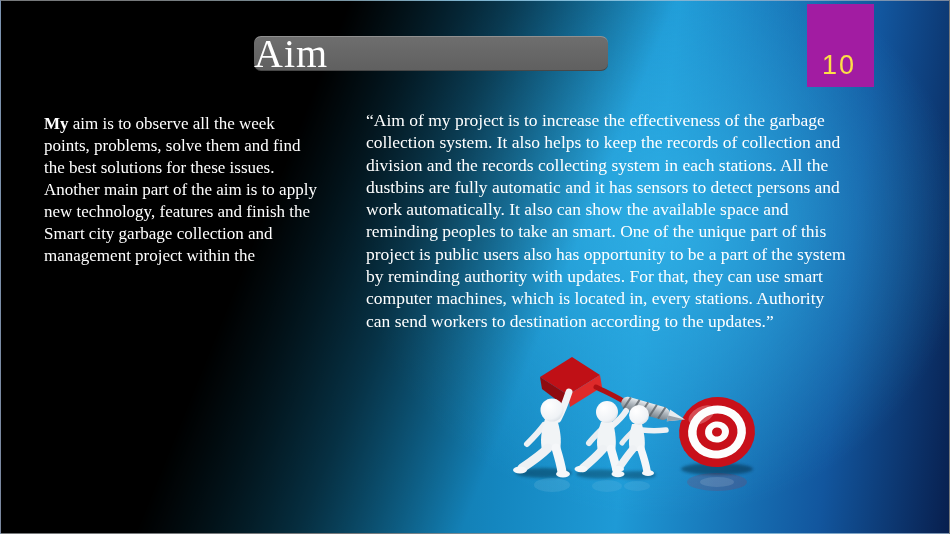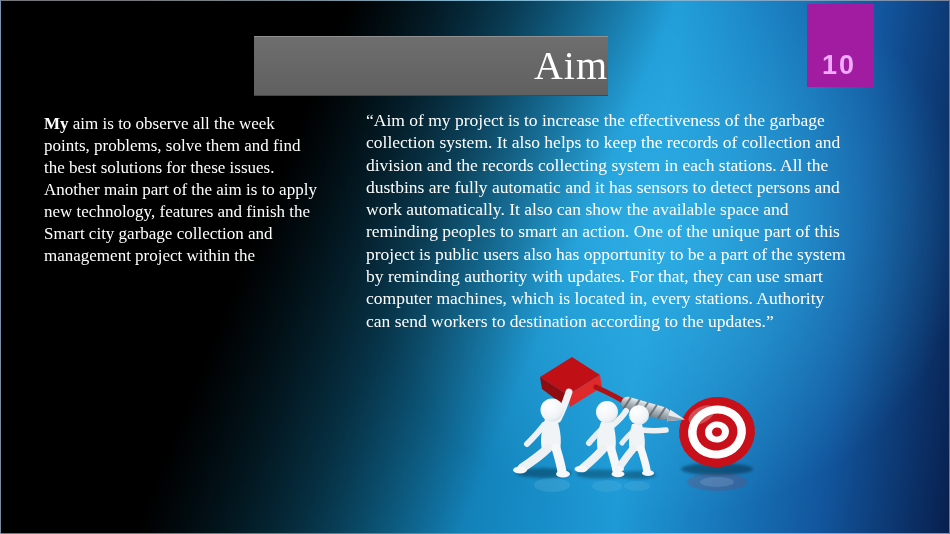--- a/index.html
+++ b/index.html
@@ -9,39 +9,39 @@
     overflow:hidden;
     box-sizing:border-box;
     border:1px solid rgba(215,220,224,0.55);
     font-family:"Liberation Serif",serif;
     background-image:
       linear-gradient(112deg, #000 0%, #000 30%, rgba(0,0,0,0.55) 44%, rgba(0,0,0,0) 58%),
       radial-gradient(ellipse 450px 420px at 660px 230px, rgba(48,176,230,0.85) 0%, rgba(48,176,230,0) 68%),
       linear-gradient(97deg, #06323f 0%, #0b5c7e 30%, #1486bf 55%, #1e9ad6 67%, #12569e 87%, #081f4e 100%);
   }
   .title-bar{
-    position:absolute;left:253px;top:35px;width:354px;height:60px;
+    position:absolute;left:253px;top:35px;width:354px;height:35px;
     background:linear-gradient(#6e6e6e, #606060);
     border-top:1px solid rgba(255,255,255,0.30);
     border-bottom:1px solid rgba(0,0,0,0.35);
     box-sizing:border-box;
-    display:flex;align-items:center;justify-content:flex-end;
+    display:flex;align-items:center;justify-content:flex-start;border-radius:7px;
   }
   .title-text{
     color:#ffffff;font-size:40px;line-height:1;letter-spacing:1px;
     font-family:"Liberation Serif",serif;
   }
   .page-badge{
     position:absolute;left:806px;top:3px;width:67px;height:83px;
     background:#a21ca2;
   }
   .page-num{
     position:absolute;left:15px;bottom:6px;
-    color:#f0abfc;font-size:27px;letter-spacing:2px;
-    font-family:"Liberation Sans",sans-serif;font-weight:700;
+    color:#fde047;font-size:27px;letter-spacing:2px;
+    font-family:"Liberation Sans",sans-serif;font-weight:400;
   }
   .left-text{
     position:absolute;left:43px;top:112px;width:310px;
     color:#ffffff;font-size:17px;line-height:22px;
   }
   .right-text{
     position:absolute;left:365px;top:108px;width:505px;
     color:#ffffff;font-size:17.5px;line-height:22.3px;
   }
   .tline{white-space:nowrap;}
@@ -72,21 +72,21 @@
     <div class="tline">Smart city garbage collection and</div>
     <div class="tline">management project within the</div>
   </div>
 
   <div class="right-text">
     <div class="tline">“Aim of my project is to increase the effectiveness of the garbage</div>
     <div class="tline">collection system. It also helps to keep the records of collection and</div>
     <div class="tline">division and the records collecting system in each stations. All the</div>
     <div class="tline">dustbins are fully automatic and it has sensors to detect persons and</div>
     <div class="tline">work automatically. It also can show the available space and</div>
-    <div class="tline">reminding peoples to smart an action. One of the unique part of this</div>
+    <div class="tline">reminding peoples to take an smart. One of the unique part of this</div>
     <div class="tline">project is public users also has opportunity to be a part of the system</div>
     <div class="tline">by reminding authority with updates. For that, they can use smart</div>
     <div class="tline">computer machines, which is located in, every stations. Authority</div>
     <div class="tline">can send workers to destination according to the updates.”</div>
   </div>
 
   <svg class="illustration" viewBox="0 0 280 146" xmlns="http://www.w3.org/2000/svg">
     <defs>
       <radialGradient id="figHead" cx="0.35" cy="0.3" r="0.85">
         <stop offset="0" stop-color="#ffffff"></stop>

